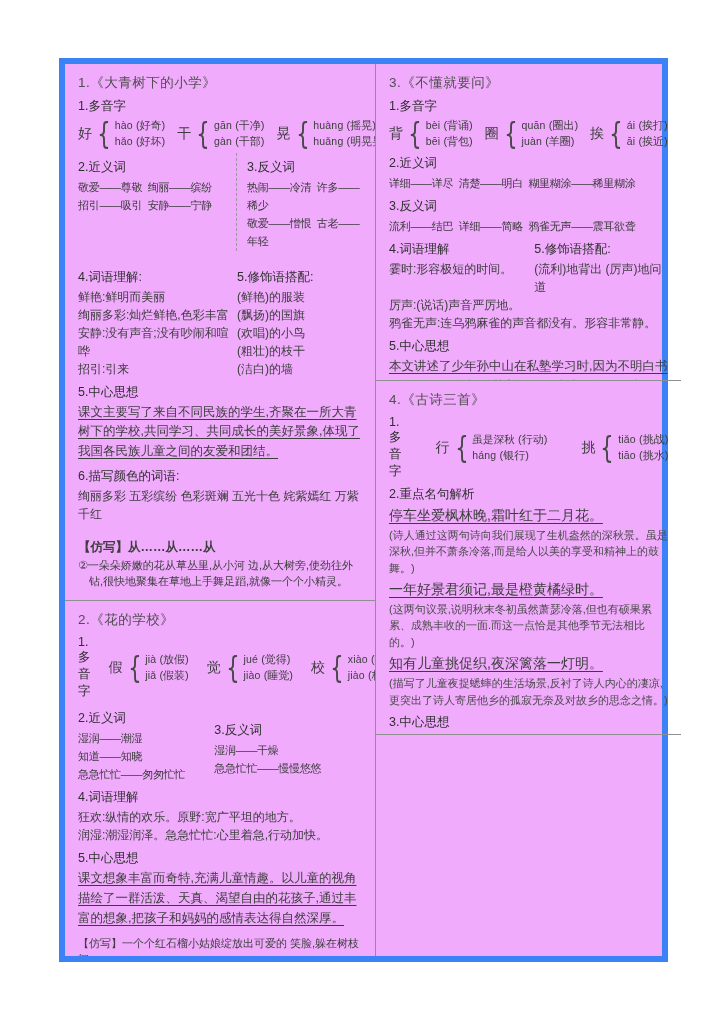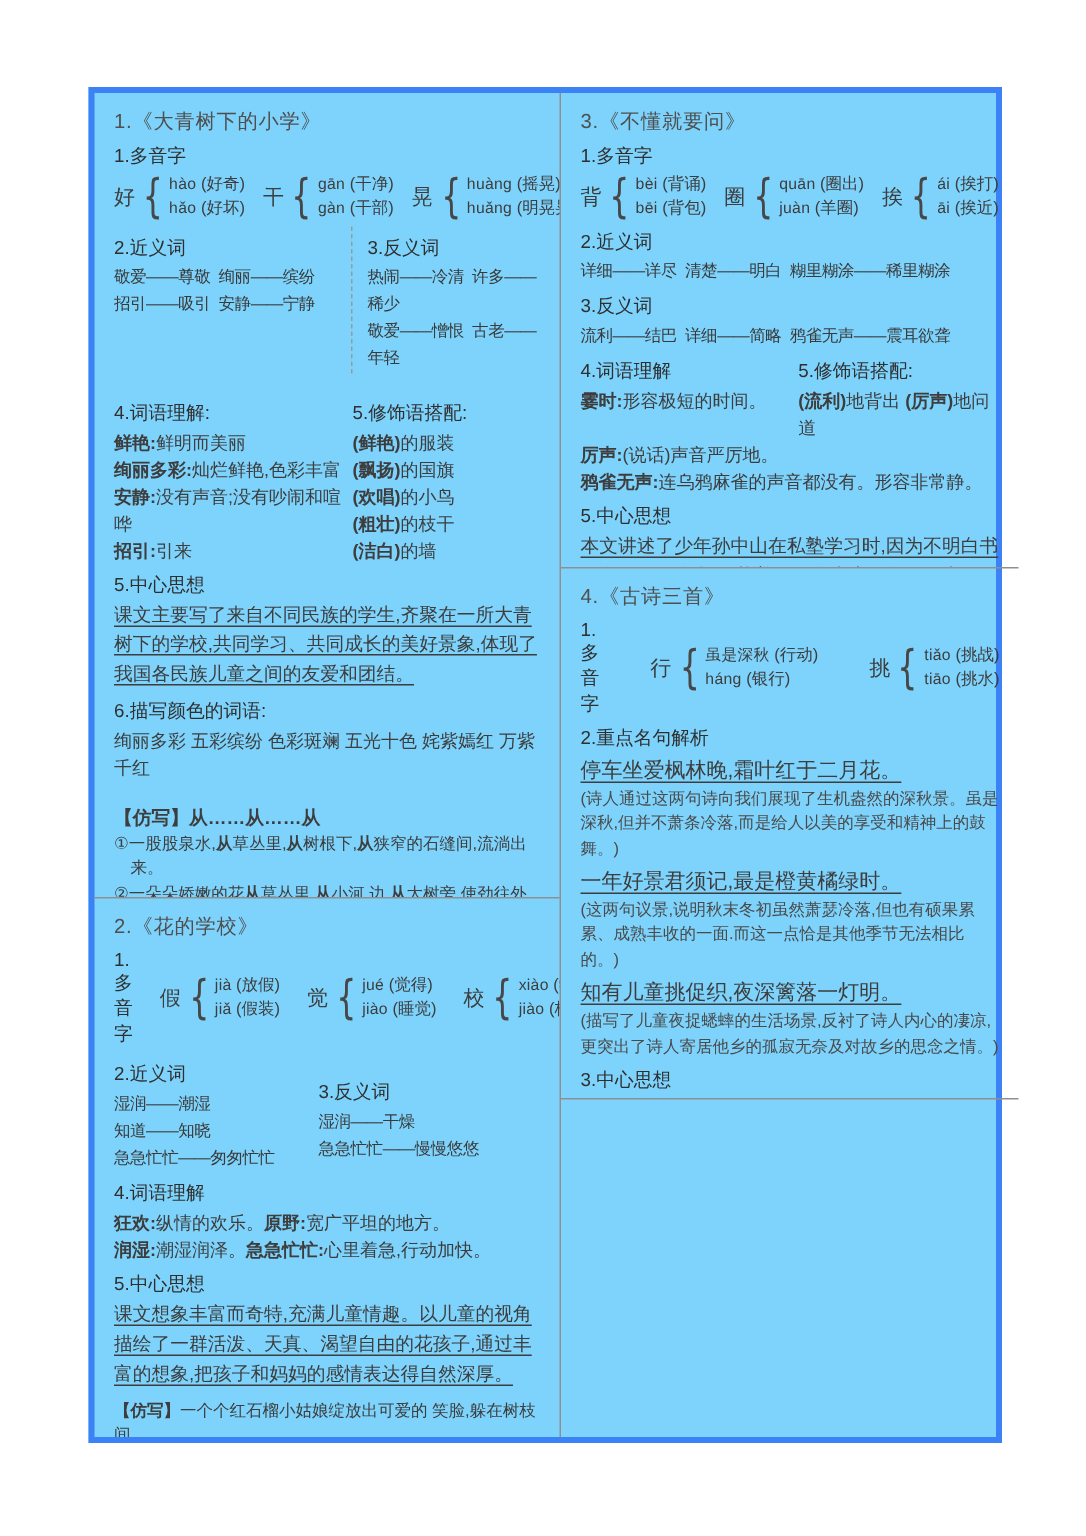--- a/index.html
+++ b/index.html
@@ -1,21 +1,21 @@
 <!DOCTYPE html>
 <html><head>
 <meta charset="utf-8">
 <style>
   html,body{margin:0;padding:0}
   body{
     width:724px;height:1024px;background:#ffffff;position:relative;
     font-family:"Liberation Sans","DejaVu Sans",sans-serif;color:#3d3d3d;
   }
   .sheet{position:absolute;left:59px;top:58px;width:609px;height:904px;
-    border:4px solid #3b82f6;display:flex;background:#7dd3fc;box-sizing:border-box}
+    border:6px solid #3b82f6;display:flex;background:#f0abfc;box-sizing:border-box}
   .colL{width:311px;min-width:311px;border-right:1px solid #8f8f8f;display:flex;flex-direction:column;box-sizing:border-box}
   .colR{flex:1;display:flex;flex-direction:column;box-sizing:border-box}
   .cell{box-sizing:border-box;padding:9px 13px;overflow:hidden}
   .bt{border-top:1px solid #8f8f8f}
   #cell-s1{height:536px}
   #cell-s2{flex:1}
   #cell-s3{height:316px}
   #cell-s4{height:354px}
   #cell-empty{flex:1}
 
@@ -36,21 +36,21 @@
   .split{display:flex}
   .dashdiv{border-right:1px dashed #9a9a9a;padding-right:8px;margin-right:10px}
   .w56{width:56%;box-sizing:border-box}
   .grow{flex:1;min-width:0}
   .und{text-decoration:underline;text-underline-offset:3px;font-size:12.5px;line-height:1.58;margin:1px 0}
   .poem{font-weight:normal;text-decoration:underline;text-underline-offset:3px;font-size:14px;line-height:1.55;margin-top:3px}
   .expl{font-size:11px;line-height:1.5;color:#4a4a4a}
   .fx{font-size:11px;line-height:1.5;padding-left:1em;text-indent:-1em}
   .fxh{font-size:12.5px;font-weight:bold;margin:16px 0 1px}
   .mt2{margin-top:12px}.mt6{margin-top:6px}
-  b{font-weight:bold}
+  b{font-weight:normal}
 </style>
 </head>
 <body>
 
 <div class="sheet">
 
   <div class="colL">
 
     <div class="cell" id="cell-s1">
       <div class="sec-title">1.《大青树下的小学》</div>
@@ -114,21 +114,20 @@
         </div>
       </div>
 
       <div class="h4">5.中心思想</div>
       <div class="und">课文主要写了来自不同民族的学生,齐聚在一所大青树下的学校,共同学习、共同成长的美好景象,体现了我国各民族儿童之间的友爱和团结。</div>
 
       <div class="h4">6.描写颜色的词语:</div>
       <div class="line">绚丽多彩 五彩缤纷  色彩斑斓 五光十色  姹紫嫣红  万紫千红</div>
 
       <div class="fxh">【仿写】从……从……从</div>
-      <div class="fx">①一股股泉水,<b>从</b>草丛里,<b>从</b>树根下,<b>从</b>狭窄的石缝间,流淌出来。</div>
       <div class="fx">②一朵朵娇嫩的花<b>从</b>草丛里,<b>从</b>小河 边,<b>从</b>大树旁,使劲往外钻,很快地聚集在草地上手舞足蹈,就像一个个小精灵。</div>
 
     </div>
 
     <div class="cell bt" id="cell-s2">
       <div class="sec-title">2.《花的学校》</div>
 
       <div class="duorow inline">
         <span class="h4" style="margin:0">1.多音字</span>
         <div class="pyg">

